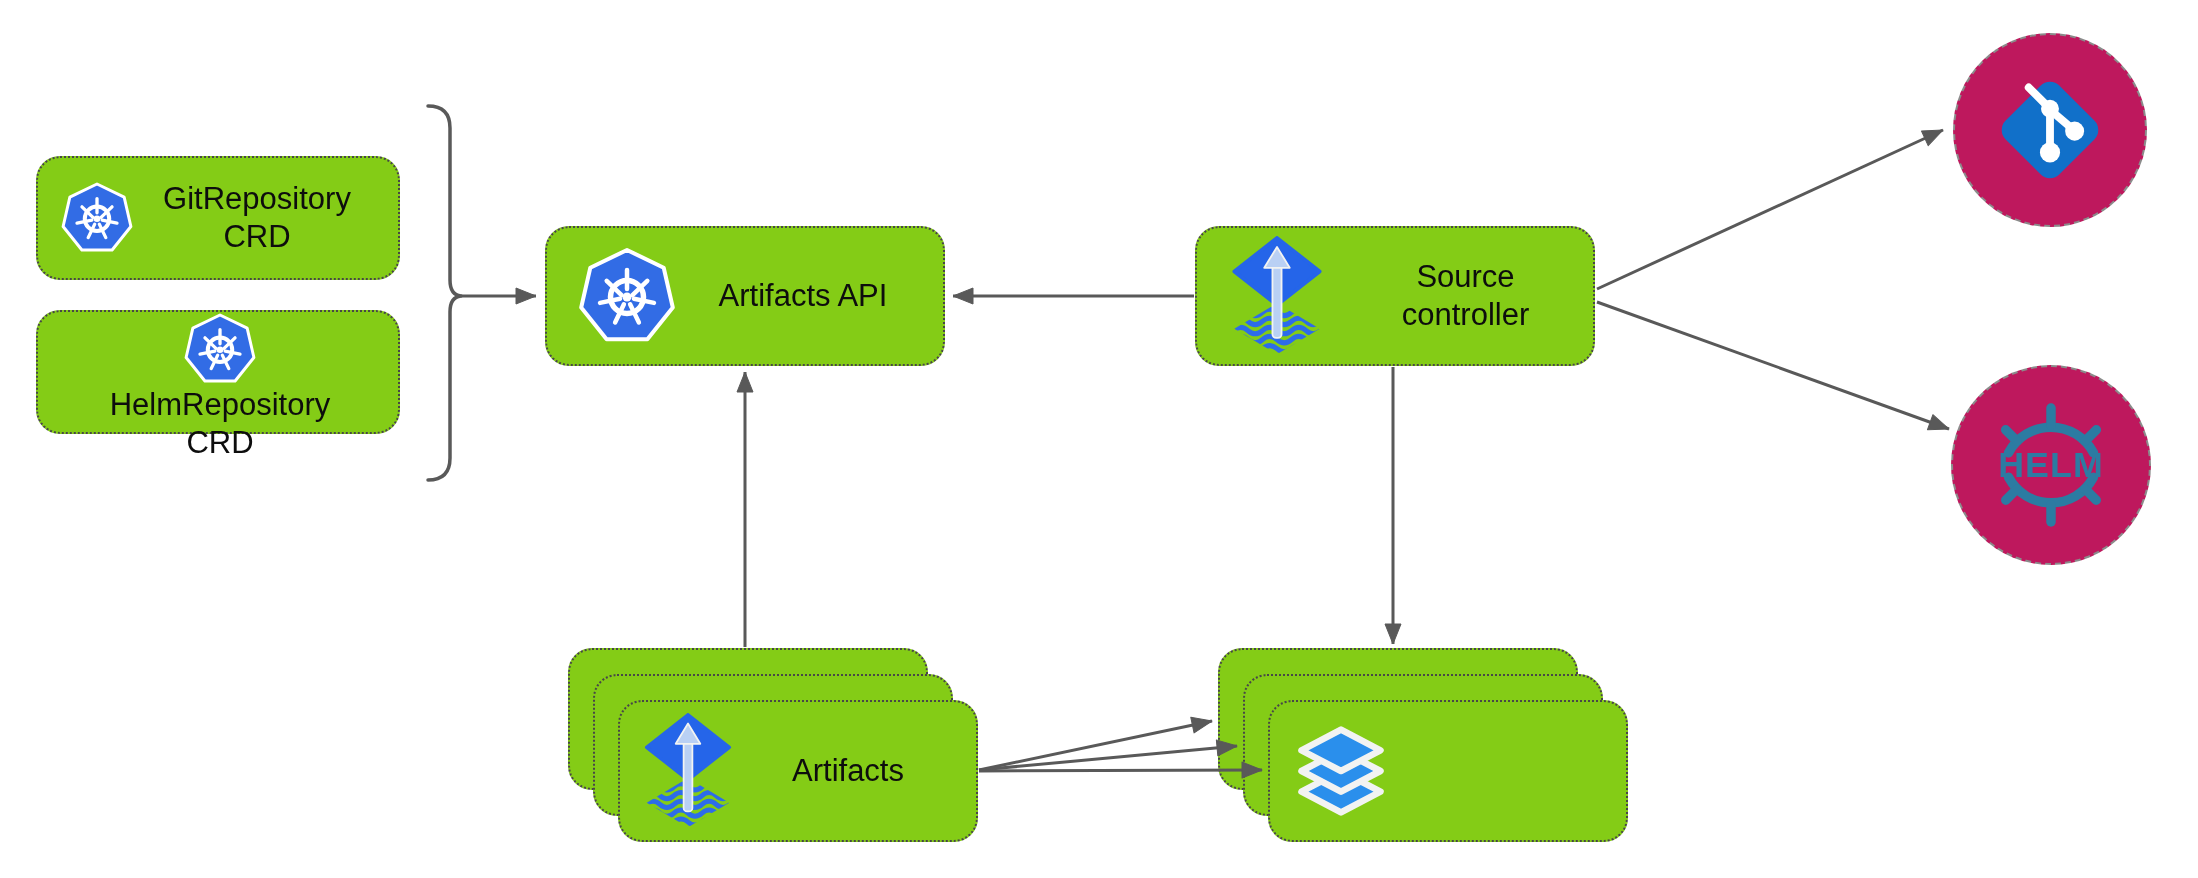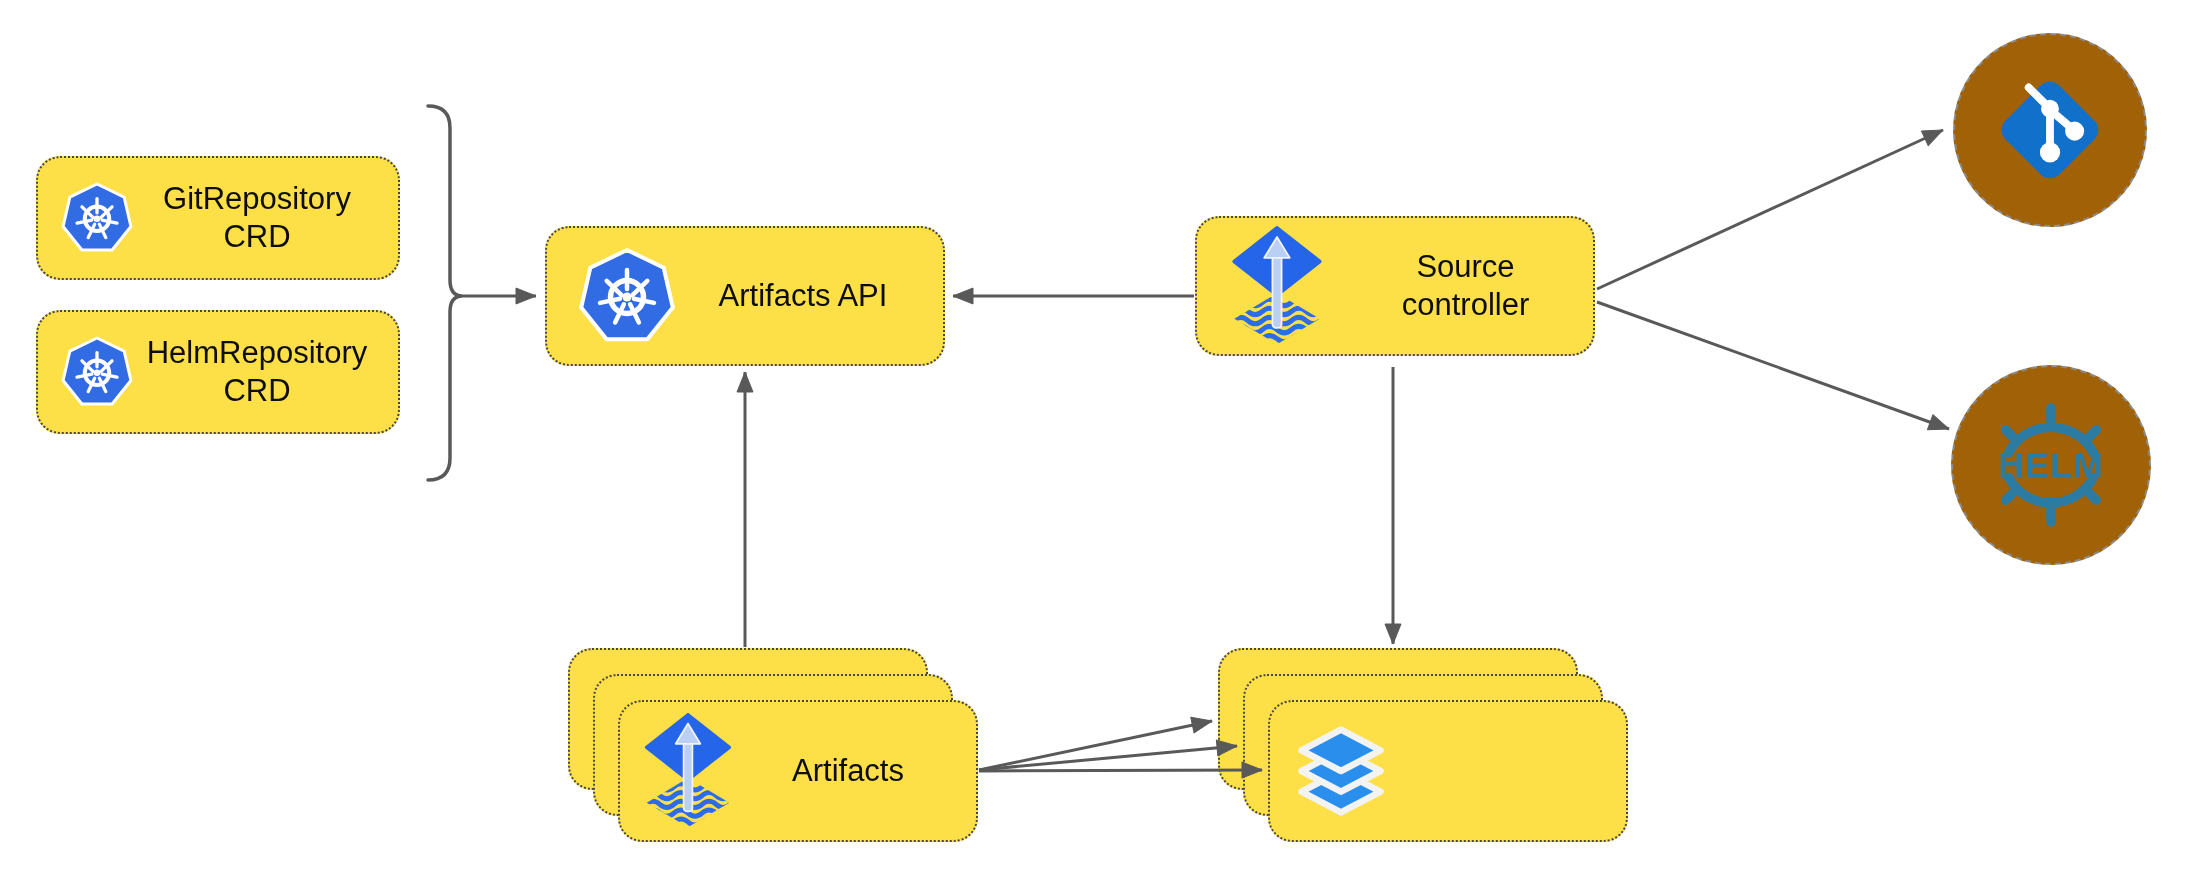--- a/index.html
+++ b/index.html
@@ -1,55 +1,55 @@
 <!DOCTYPE html>
 <html><head>
 <meta charset="utf-8">
 <style>
   html,body{margin:0;padding:0;background:#ffffff;}
   body{font-family:"Liberation Sans", sans-serif; color:#0d0d0d;}
   #canvas{position:relative;width:2198px;height:878px;background:#ffffff;overflow:hidden;}
 
   .node{
     position:absolute;
-    background:#fde047;
+    background:#84cc16;
     border:2.5px dotted #474747;
     border-radius:24px;
     box-sizing:border-box;
     display:flex;
     align-items:center;
   }
   .node .label{
     flex:1;
     text-align:center;
     font-size:31px;
     line-height:38px;
     color:#0d0d0d;
     white-space:pre-line;
   }
   .icon-wrap{flex:0 0 auto;display:flex;align-items:center;justify-content:center;}
 
   .crd-box{left:36px;width:364px;height:124px;padding:0 18px 0 22px;}
   #crd-git{top:156px;}
-  #crd-helm{top:310px;}
+  #crd-helm{top:310px;flex-direction:column;}
 
   #k8s-api{left:545px;top:226px;width:400px;height:140px;padding:0 14px 0 30px;}
-  #source-controller{left:1195px;top:216px;width:400px;height:140px;padding:0 14px 0 34px;gap:29px;}
+  #source-controller{left:1195px;top:226px;width:400px;height:140px;padding:0 14px 0 34px;gap:29px;}
 
   .stack{position:absolute;}
   #consumers-stack{left:568px;top:648px;width:412px;height:196px;}
   #artifacts-stack{left:1218px;top:648px;width:412px;height:196px;}
   .stack .node{width:360px;height:142px;}
   .stack .back {left:0;top:0;}
   .stack .mid  {left:25px;top:26px;}
   .stack .front{left:50px;top:52px;padding:0 12px 0 24px;}
 
   .endpoint-circle{
     position:absolute;
-    background:#a16207;
+    background:#be185d;
     border:2.5px dashed #8b8b8b;
     border-radius:50%;
     box-sizing:border-box;
     display:flex;
     align-items:center;
     justify-content:center;
   }
   #git-endpoint{left:1953px;top:33px;width:194px;height:194px;}
   #helm-endpoint{left:1951px;top:365px;width:200px;height:200px;}
 

